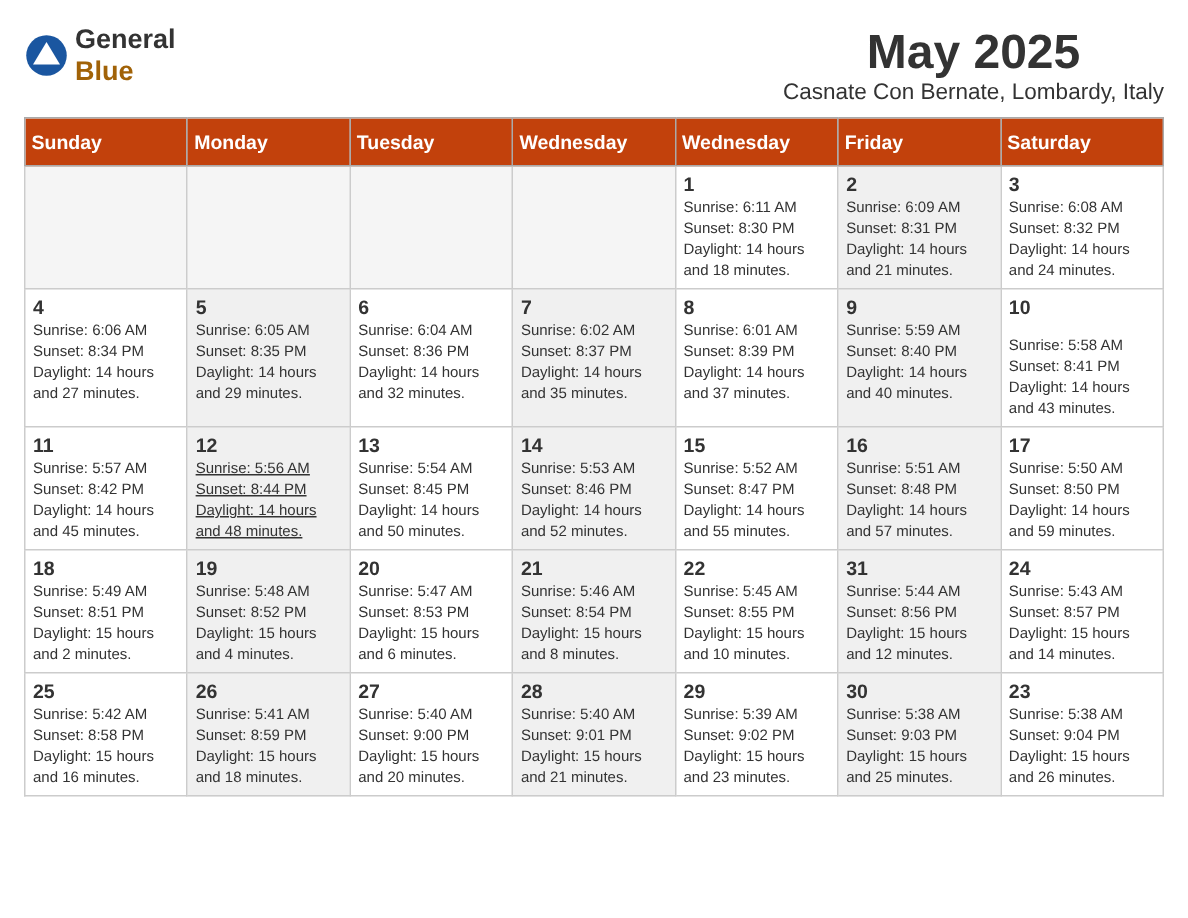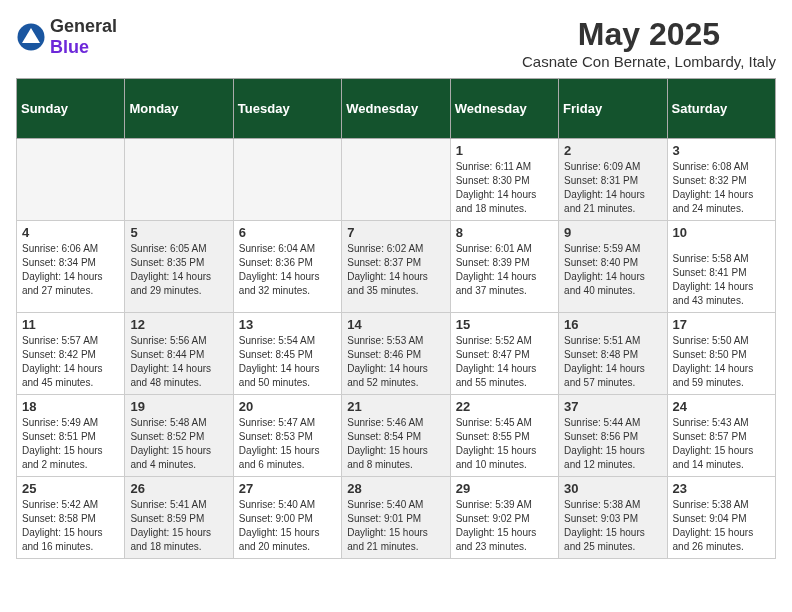--- a/index.html
+++ b/index.html
@@ -23,21 +23,21 @@
     }
     .logo-text-general {
       font-size: 18px;
       font-weight: bold;
       color: #333;
       margin-top: 28px;
     }
     .logo-text-blue {
       font-size: 18px;
       font-weight: bold;
-      color: #6d28d9;
+      color: #a16207;
     }
     .logo-icon {
       width: 30px;
       height: 30px;
     }
     .title-area {
       text-align: right;
     }
     .month-title {
       font-size: 32px;
@@ -47,25 +47,25 @@
     }
     .location-title {
       font-size: 15px;
       color: #333;
     }
     table {
       width: 100%;
       border-collapse: collapse;
     }
     th {
-      background-color: #14532d;
+      background-color: #c2410c;
       color: #fff;
       font-size: 13px;
       font-weight: bold;
-      padding: 22px 4px;
+      padding: 8px 4px;
       text-align: left;
       border: 1px solid #aaa;
     }
     td {
       border: 1px solid #ccc;
       vertical-align: top;
       padding: 4px 5px;
       width: calc(100% / 7);
       height: 80px;
       font-size: 10.5px;
@@ -204,21 +204,21 @@
       <tr>
         <td>
           <span class="day-num">11</span>
           <div class="day-info" style="white-space: pre-line;">Sunrise: 5:57 AM
 Sunset: 8:42 PM
 Daylight: 14 hours
 and 45 minutes.</div>
         </td>
         <td class="shaded">
           <span class="day-num">12</span>
-          <div class="day-info" style="white-space: pre-line;">Sunrise: 5:56 AM
+          <div class="day-info" style="white-space: pre-line; text-decoration: underline;">Sunrise: 5:56 AM
 Sunset: 8:44 PM
 Daylight: 14 hours
 and 48 minutes.</div>
         </td>
         <td>
           <span class="day-num">13</span>
           <div class="day-info" style="white-space: pre-line;">Sunrise: 5:54 AM
 Sunset: 8:45 PM
 Daylight: 14 hours
 and 50 minutes.</div>
@@ -282,21 +282,21 @@
 and 8 minutes.</div>
         </td>
         <td>
           <span class="day-num">22</span>
           <div class="day-info" style="white-space: pre-line;">Sunrise: 5:45 AM
 Sunset: 8:55 PM
 Daylight: 15 hours
 and 10 minutes.</div>
         </td>
         <td class="shaded">
-          <span class="day-num">37</span>
+          <span class="day-num">31</span>
           <div class="day-info" style="white-space: pre-line;">Sunrise: 5:44 AM
 Sunset: 8:56 PM
 Daylight: 15 hours
 and 12 minutes.</div>
         </td>
         <td>
           <span class="day-num">24</span>
           <div class="day-info" style="white-space: pre-line;">Sunrise: 5:43 AM
 Sunset: 8:57 PM
 Daylight: 15 hours

